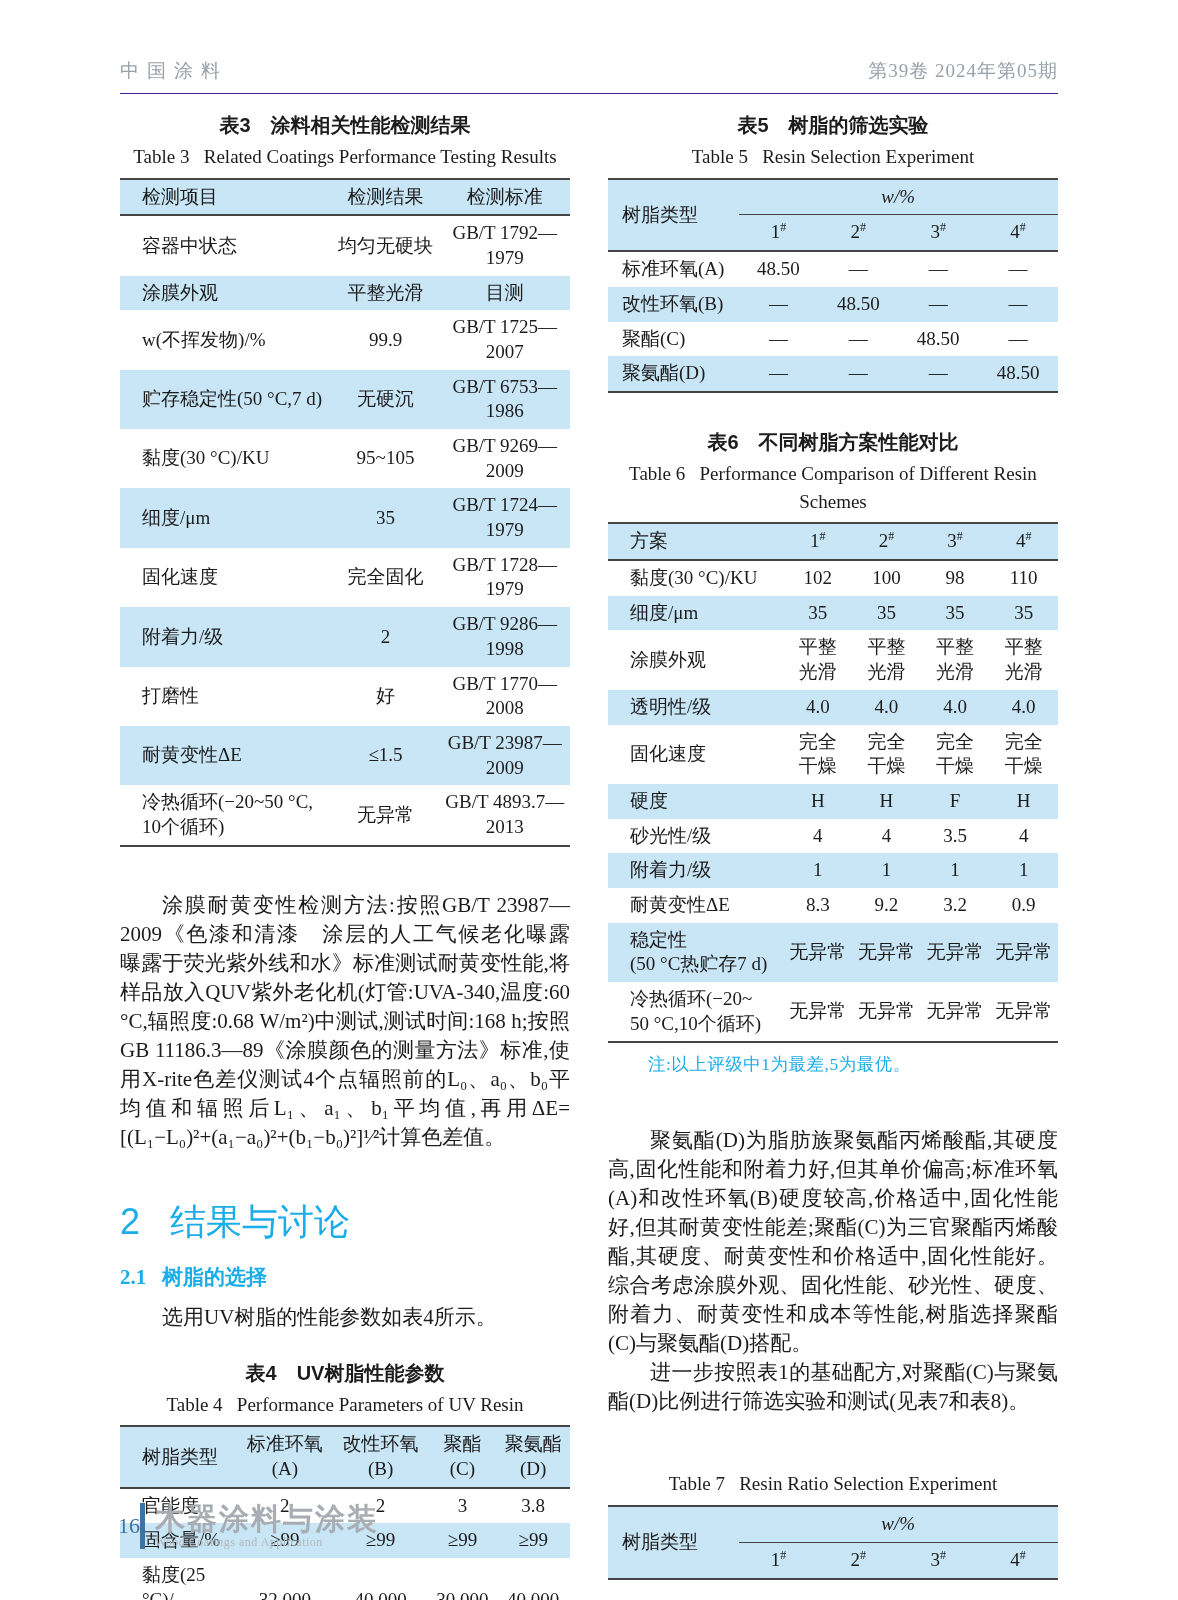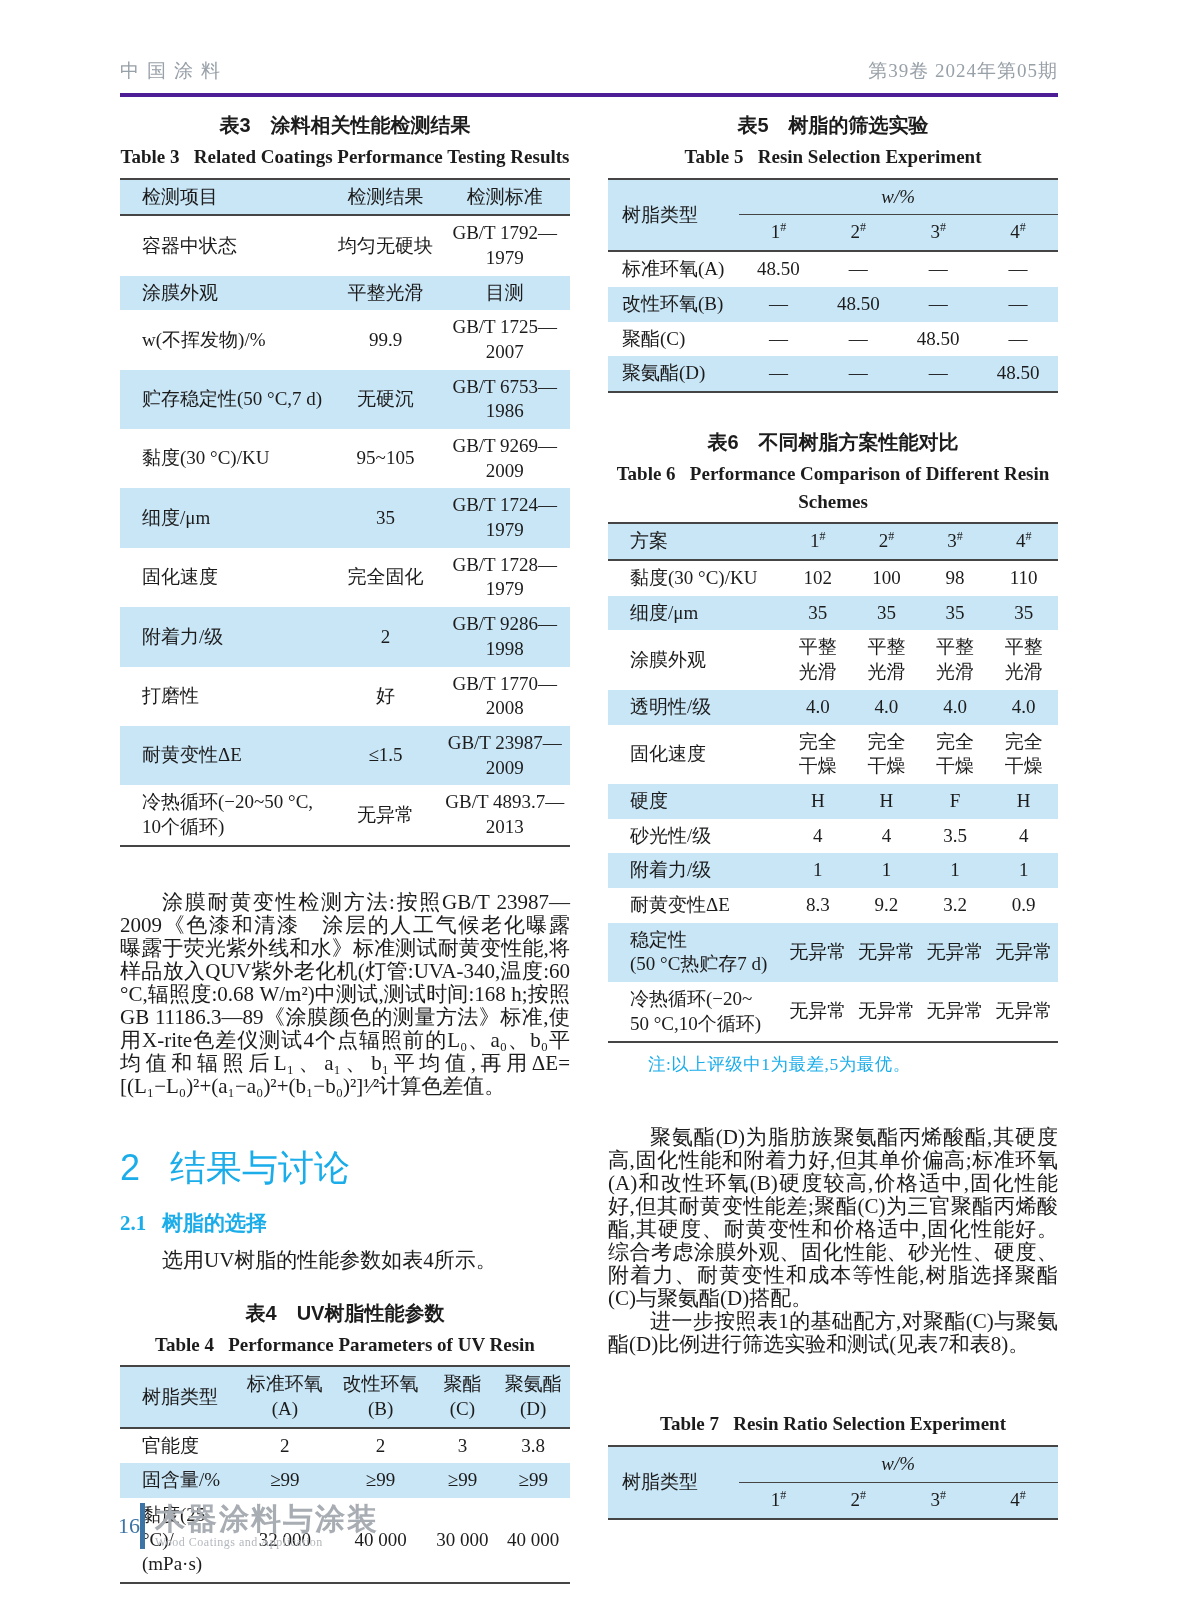--- a/index.html
+++ b/index.html
@@ -13,35 +13,35 @@
   *{margin:0;padding:0;box-sizing:border-box;}
   html,body{background:#ffffff;}
   .page{
     position:relative;width:1178px;height:1600px;background:#ffffff;
     font-family:"Liberation Serif", serif;color:var(--ink);overflow:hidden;
   }
   
   .pg-header{
     position:absolute;top:58px;left:120px;width:938px;
     display:flex;justify-content:space-between;align-items:flex-end;
-    border-bottom:4px solid #4c1d95;padding-bottom:9px;
+    border-bottom:1px solid #4c1d95;padding-bottom:9px;
     color:var(--gray);font-size:19px;
   }
   .pg-header .journal{letter-spacing:8px;}
   .pg-header .issue{letter-spacing:1px;}
   
   .columns{position:absolute;top:112px;left:120px;width:938px;display:flex;justify-content:space-between;}
   .col{width:450px;}
   
   .tbl-title-zh{
     text-align:center;font-family:"Liberation Sans",sans-serif;font-weight:bold;
     font-size:20px;white-space:pre-wrap;margin-bottom:4px;
   }
   .tbl-title-en{
-    text-align:center;font-weight:bold;font-size:19px;white-space:pre-wrap;margin-bottom:7px;line-height:1.45;
+    text-align:center;font-weight:normal;font-size:19px;white-space:pre-wrap;margin-bottom:7px;line-height:1.45;
   }
   table{
     width:100%;border-collapse:collapse;font-size:19px;
     border-top:2px solid var(--rule);border-bottom:2px solid var(--rule);
   }
   thead{border-bottom:2px solid var(--rule);}
   th{font-weight:normal;background:var(--stripe);padding:5px 3px;text-align:center;white-space:pre-line;line-height:1.3;}
   td{padding:5px 3px;text-align:center;white-space:pre-line;line-height:1.3;}
   tbody tr:nth-child(even) td{background:var(--stripe);}
   td:first-child, th.rowlabel{text-align:left;padding-left:22px;}
@@ -49,21 +49,21 @@
   sup{font-size:12px;}
   
   .t3 td:nth-child(1){width:47%;} .t3 td:nth-child(2){width:24%;} .t3 td:nth-child(3){width:29%;}
   .t4 th:nth-child(1),.t4 td:nth-child(1){width:26%;}
   .t5 th.rowlabel,.t5 td:first-child{width:29%;padding-left:14px;}
   .t5 td:first-child{text-align:left;}
   .t6 th.rowlabel,.t6 td:nth-child(1){width:39%;}
   .t7 th.rowlabel,.t7 td:first-child{width:29%;padding-left:14px;}
   
   .para{
-    font-size:21px;line-height:23px;text-align:justify;text-indent:2em;
+    font-size:21px;line-height:29px;text-align:justify;text-indent:2em;
   }
   .h2{
     font-family:"Liberation Sans",sans-serif;color:var(--accent);
     font-size:36px;font-weight:400;white-space:pre-wrap;margin-top:46px;
   }
   .h21{
     font-family:Liberation Serif, serif;color:var(--accent);
     font-size:21px;font-weight:600;white-space:pre-wrap;margin-top:16px;
   }
   .note{

